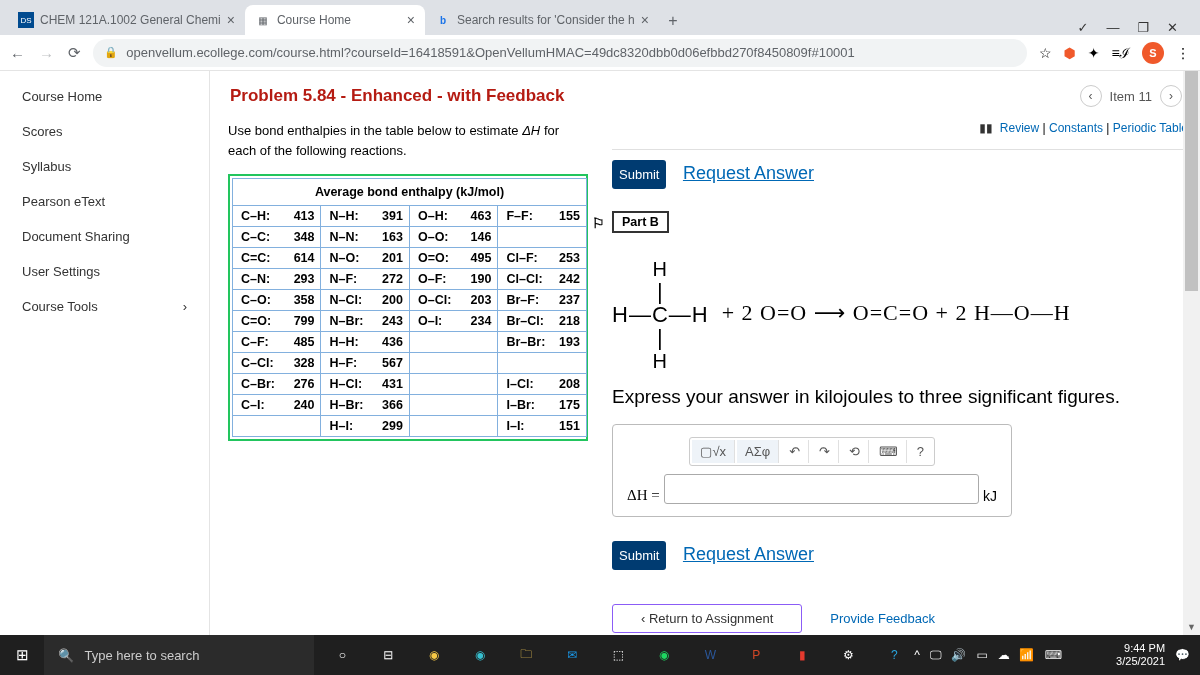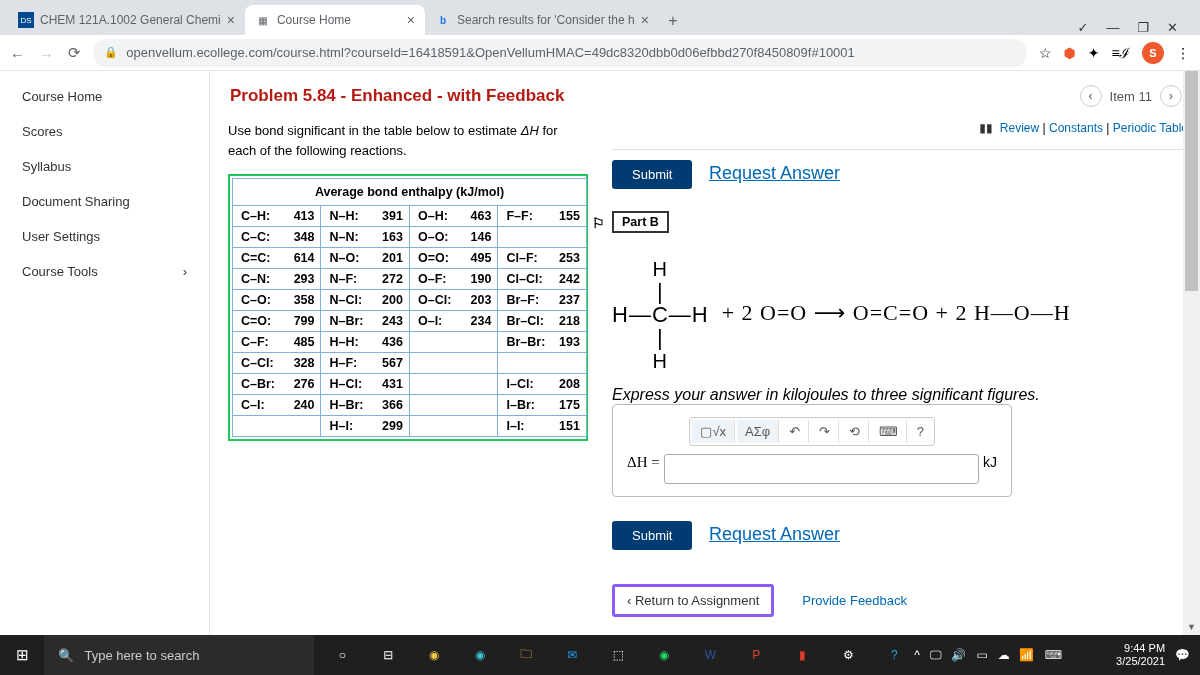--- a/index.html
+++ b/index.html
@@ -44,43 +44,43 @@
 
 .enthalpy-box{border:2px solid #22c55e; padding:2px;}
 .enthalpy-table { border-collapse:collapse; font-size:12.5px;}
 .enthalpy-table th{font-weight:bold; padding:6px 8px; text-align:center; border:1px solid #82b0de;}
 .enthalpy-table td{border:1px solid #82b0de; padding:3px 6px 3px 8px; white-space:nowrap;font-weight:bold;}
 .enthalpy-table td .bond{display:inline-block;width:42px;}
 .enthalpy-table td .val{display:inline-block;width:28px;text-align:right;}
 
 
 .hr-light{height:1px;background:#e0e0e0;margin:0 0 10px;}
-.btn-submit{background:#003b71;color:#fff;border:none;padding:7px 20px;font-size:13px;border-radius:3px;cursor:pointer;}
+.btn-submit{background:#003b71;color:#fff;border:none;padding:7px 7px;font-size:13px;border-radius:3px;cursor:pointer;}
 .link-req{color:#0068b5;font-size:18px;margin-left:12px;text-decoration:underline;cursor:pointer;}
 .part-label{border:2px solid #333;display:inline-block;padding:2px 8px;font-size:12.5px;font-weight:bold;margin:22px 0 16px;position:relative;background:#fff;}
 .part-flag{position:absolute;left:-22px;top:2px;font-size:14px;}
 
 .equation{font-family:"Times New Roman",serif;font-size:22px;margin:8px 0 14px;white-space:nowrap;letter-spacing:1px;}
 .equation .mol{display:inline-block;text-align:center;vertical-align:middle;line-height:1.05;}
 .equation .mol .h{font-size:20px;}
-.instr{font-size:16px;font-style:italic;}
+.instr{font-size:19px;margin-bottom:16px;}
 
 .answer-box{border:1px solid #bbb;border-radius:4px;padding:12px 14px;max-width:400px;}
 .toolbar{display:flex;gap:2px;align-items:center;border:1px solid #ccc;border-radius:3px;padding:2px;width:fit-content;margin:0 auto 8px;}
 .toolbar .tb{padding:4px 8px;font-size:13px;color:#555;border-right:1px solid #e0e0e0;cursor:pointer;}
 .toolbar .tb:last-child{border-right:none;}
 .toolbar .tb.hl{background:#eef3f8;}
-.answer-line{display:flex;align-items:flex-start;gap:4px;}
+.answer-line{display:flex;align-items:flex-end;gap:4px;}
 .answer-line .lbl{font-size:15px;font-family:'Times New Roman',serif;}
 .answer-line input{flex:1;height:30px;border:1px solid #aaa;padding:0 6px;border-radius:3px;}
 .answer-line .unit{font-size:14px;}
 
 .submit-row{margin-top:24px;}
 .bottom-links{margin-top:34px;display:flex;align-items:center;gap:28px;}
-.bottom-links .ret{border:3px solid #8b5cf6;background:#fff;padding:6px 12px;font-size:13px;border-radius:3px;cursor:pointer;color:#333;}
+.bottom-links .ret{border:1px solid #8b5cf6;background:#fff;padding:6px 28px;font-size:13px;border-radius:3px;cursor:pointer;color:#333;}
 .bottom-links .fb{color:#0068b5;font-size:13px;cursor:pointer;}
 
 
 .taskbar{position:absolute;bottom:0;left:0;right:0;height:40px;background:#1f1f1f;display:flex;align-items:center;color:#fff;font-size:12px;}
 .taskbar .start{width:48px;height:40px;display:flex;align-items:center;justify-content:center;font-size:15px;}
 .taskbar .search{display:flex;align-items:center;gap:10px;background:#2b2b2b;height:40px;padding:0 14px;width:290px;font-size:13px;color:#ccc;}
 .taskbar .apps{display:flex;gap:6px;margin-left:8px;}
 .taskbar .apps .app{width:40px;height:40px;display:flex;align-items:center;justify-content:center;}
 .taskbar .tray{margin-left:auto;display:flex;align-items:center;gap:10px;padding-right:10px;}
 .taskbar .clock{text-align:right;font-size:11px;line-height:1.2;margin-left:44px;}
@@ -143,20 +143,23 @@
     <div class="sidebar-item">
         <span>Course Home</span>
       </div>
     <div class="sidebar-item">
         <span>Scores</span>
       </div>
     <div class="sidebar-item">
         <span>Syllabus</span>
       </div>
     <div class="sidebar-item">
+        <span>Pearson eText</span>
+      </div>
+    <div class="sidebar-item">
         <span>Document Sharing</span>
       </div>
     <div class="sidebar-item">
         <span>User Settings</span>
       </div>
     <div class="sidebar-item">
         <span>Course Tools</span>
         <span>›</span>
       </div>
   </div>
@@ -167,21 +170,21 @@
       <div class="item-nav">
         <span class="circ">‹</span>
         <span>Item 11</span>
         <span class="circ">›</span>
       </div>
     </div>
 
     <div class="content-row">
       <div class="left-panel">
         <p class="problem-text">
-          <span>Use bond significant in the table below to estimate </span><i>ΔH</i><span> for each of the following reactions.</span>
+          <span>Use bond enthalpies in the table below to estimate </span><i>ΔH</i><span> for each of the following reactions.</span>
         </p>
         <div class="enthalpy-box">
         <table class="enthalpy-table">
           <tbody>
                 <tr>
                   <th colspan="4">Average bond enthalpy (kJ/mol)</th>
                 </tr>
           </tbody>
               <tbody id="tbody">
                 <tr>

